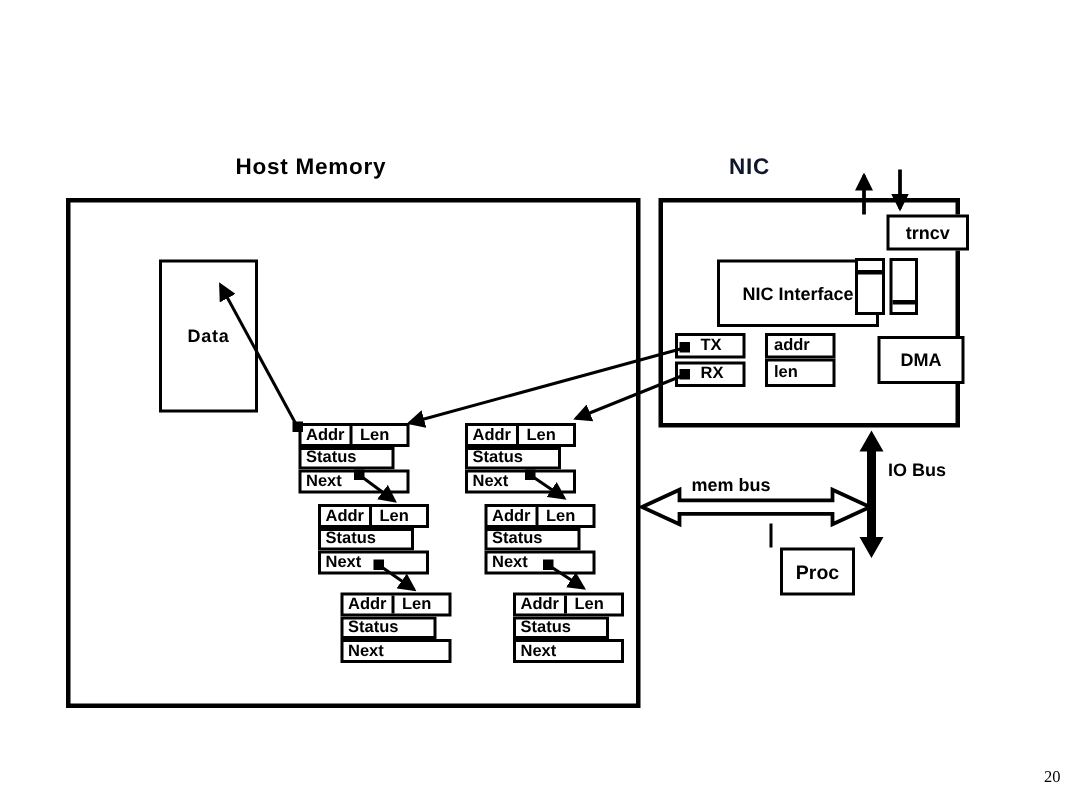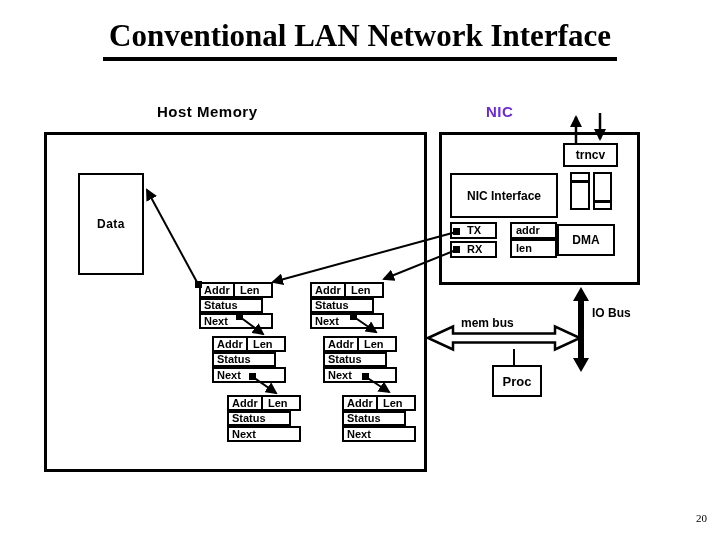--- a/index.html
+++ b/index.html
@@ -5,45 +5,42 @@
   html,body{margin:0;padding:0;background:#fff;}
   .stage{position:relative;width:720px;height:540px;background:#fff;overflow:hidden;
          font-family:"Liberation Sans",sans-serif;}
   .title{position:absolute;top:18px;left:0;width:720px;text-align:center;
          font-family:"Liberation Serif",serif;font-weight:bold;font-size:31px;color:#000;}
   .title span{display:inline-block;border-bottom:4px solid #000;padding:0 6px 3px 6px;}
   .ghost{position:absolute;font-weight:bold;font-size:15px;letter-spacing:0.5px;}
   .box{position:absolute;border:3px solid #000;background:#fff;box-sizing:border-box;}
   .thinbox{position:absolute;border:2px solid #000;background:#fff;box-sizing:border-box;}
   .lbl{position:absolute;font-weight:bold;color:#000;}
-  .center{display:flex;align-items:center;justify-content:center;}
+  .center{display:flex;align-items:center;justify-content:center;margin-left:28px;}
   .desc{position:absolute;width:74px;font-weight:bold;font-size:11px;color:#000;}
   .desc-top{display:flex;border:2px solid #000;height:16px;box-sizing:border-box;background:#fff;}
   .desc-addr{width:34px;border-right:2px solid #000;padding-left:3px;line-height:12px;box-sizing:border-box;}
   .desc-len{flex:1;padding-left:5px;line-height:12px;}
   .desc-status{border:2px solid #000;width:64px;height:15px;line-height:11px;padding-left:3px;
                box-sizing:border-box;background:#fff;}
   .desc-next{border:2px solid #000;height:16px;line-height:12px;padding-left:3px;
              box-sizing:border-box;background:#fff;}
   .fifo{position:absolute;border:2.5px solid #000;background:#fff;box-sizing:border-box;}
   .fifo-line{position:absolute;left:0;width:100%;height:2.5px;background:#000;}
   svg.overlay{position:absolute;left:0;top:0;pointer-events:none;}
   .pagenum{position:absolute;font-family:"Liberation Serif",serif;font-size:11px;color:#000;}
 </style>
 </head>
 <body>
 
 <div class="stage">
 
-  <div class="title">
-    <span>Conventional LAN Network Interface</span>
-  </div>
 
   <div class="ghost" style="left: 157px; top: 103px; color: #000000;">Host Memory</div>
-  <div class="ghost" style="left: 486px; top: 103px; color: #6d28d9;">NIC</div>
+  <div class="ghost" style="left: 486px; top: 103px; color: #0f172a;">NIC</div>
 
   <div class="box" style="left:44px;top:132px;width:383px;height:340px"></div>
 
   <div class="box" style="left:439px;top:132px;width:201px;height:153px"></div>
 
   <div class="thinbox center" style="left:78px;top:173px;width:66px;height:102px;font-weight:bold;font-size:12px;letter-spacing:0.5px">Data</div>
 
   <div class="thinbox center" style="left:563px;top:143px;width:55px;height:24px;border-width:2.5px;font-weight:bold;font-size:12px">trncv</div>
 
   <div class="thinbox center" style="left:450px;top:173px;width:108px;height:45px;border-width:2.5px;font-weight:bold;font-size:12px">NIC Interface</div>

